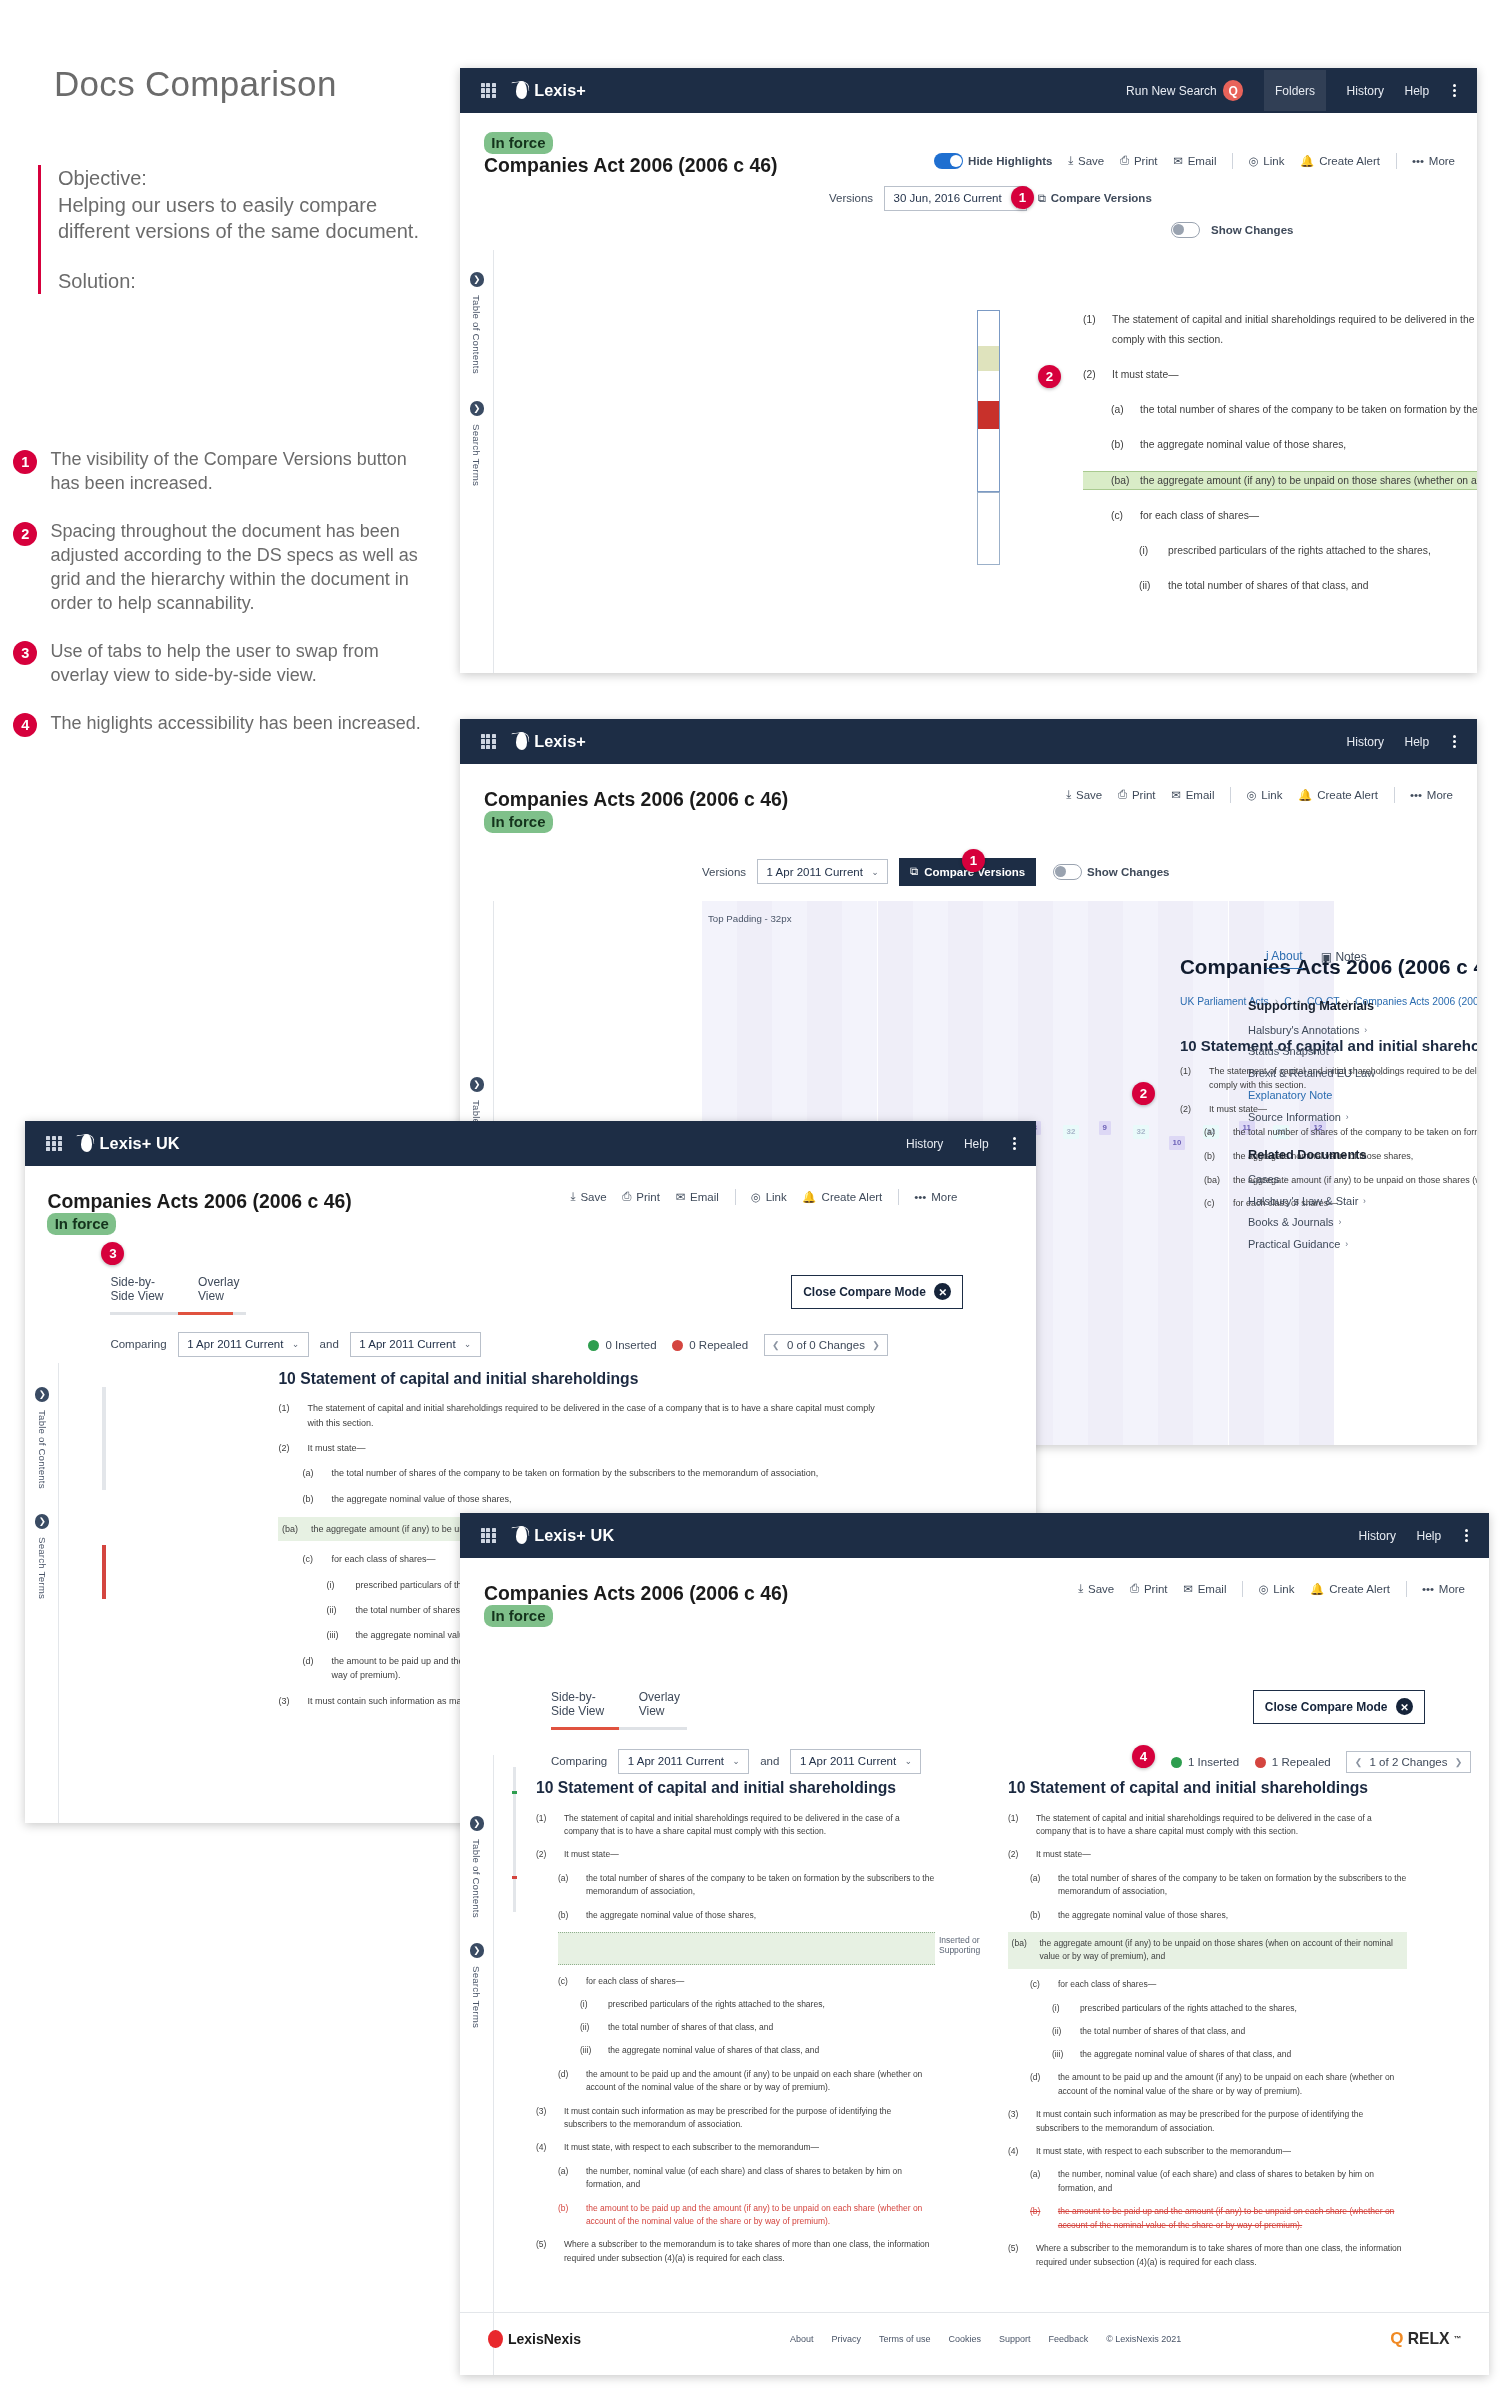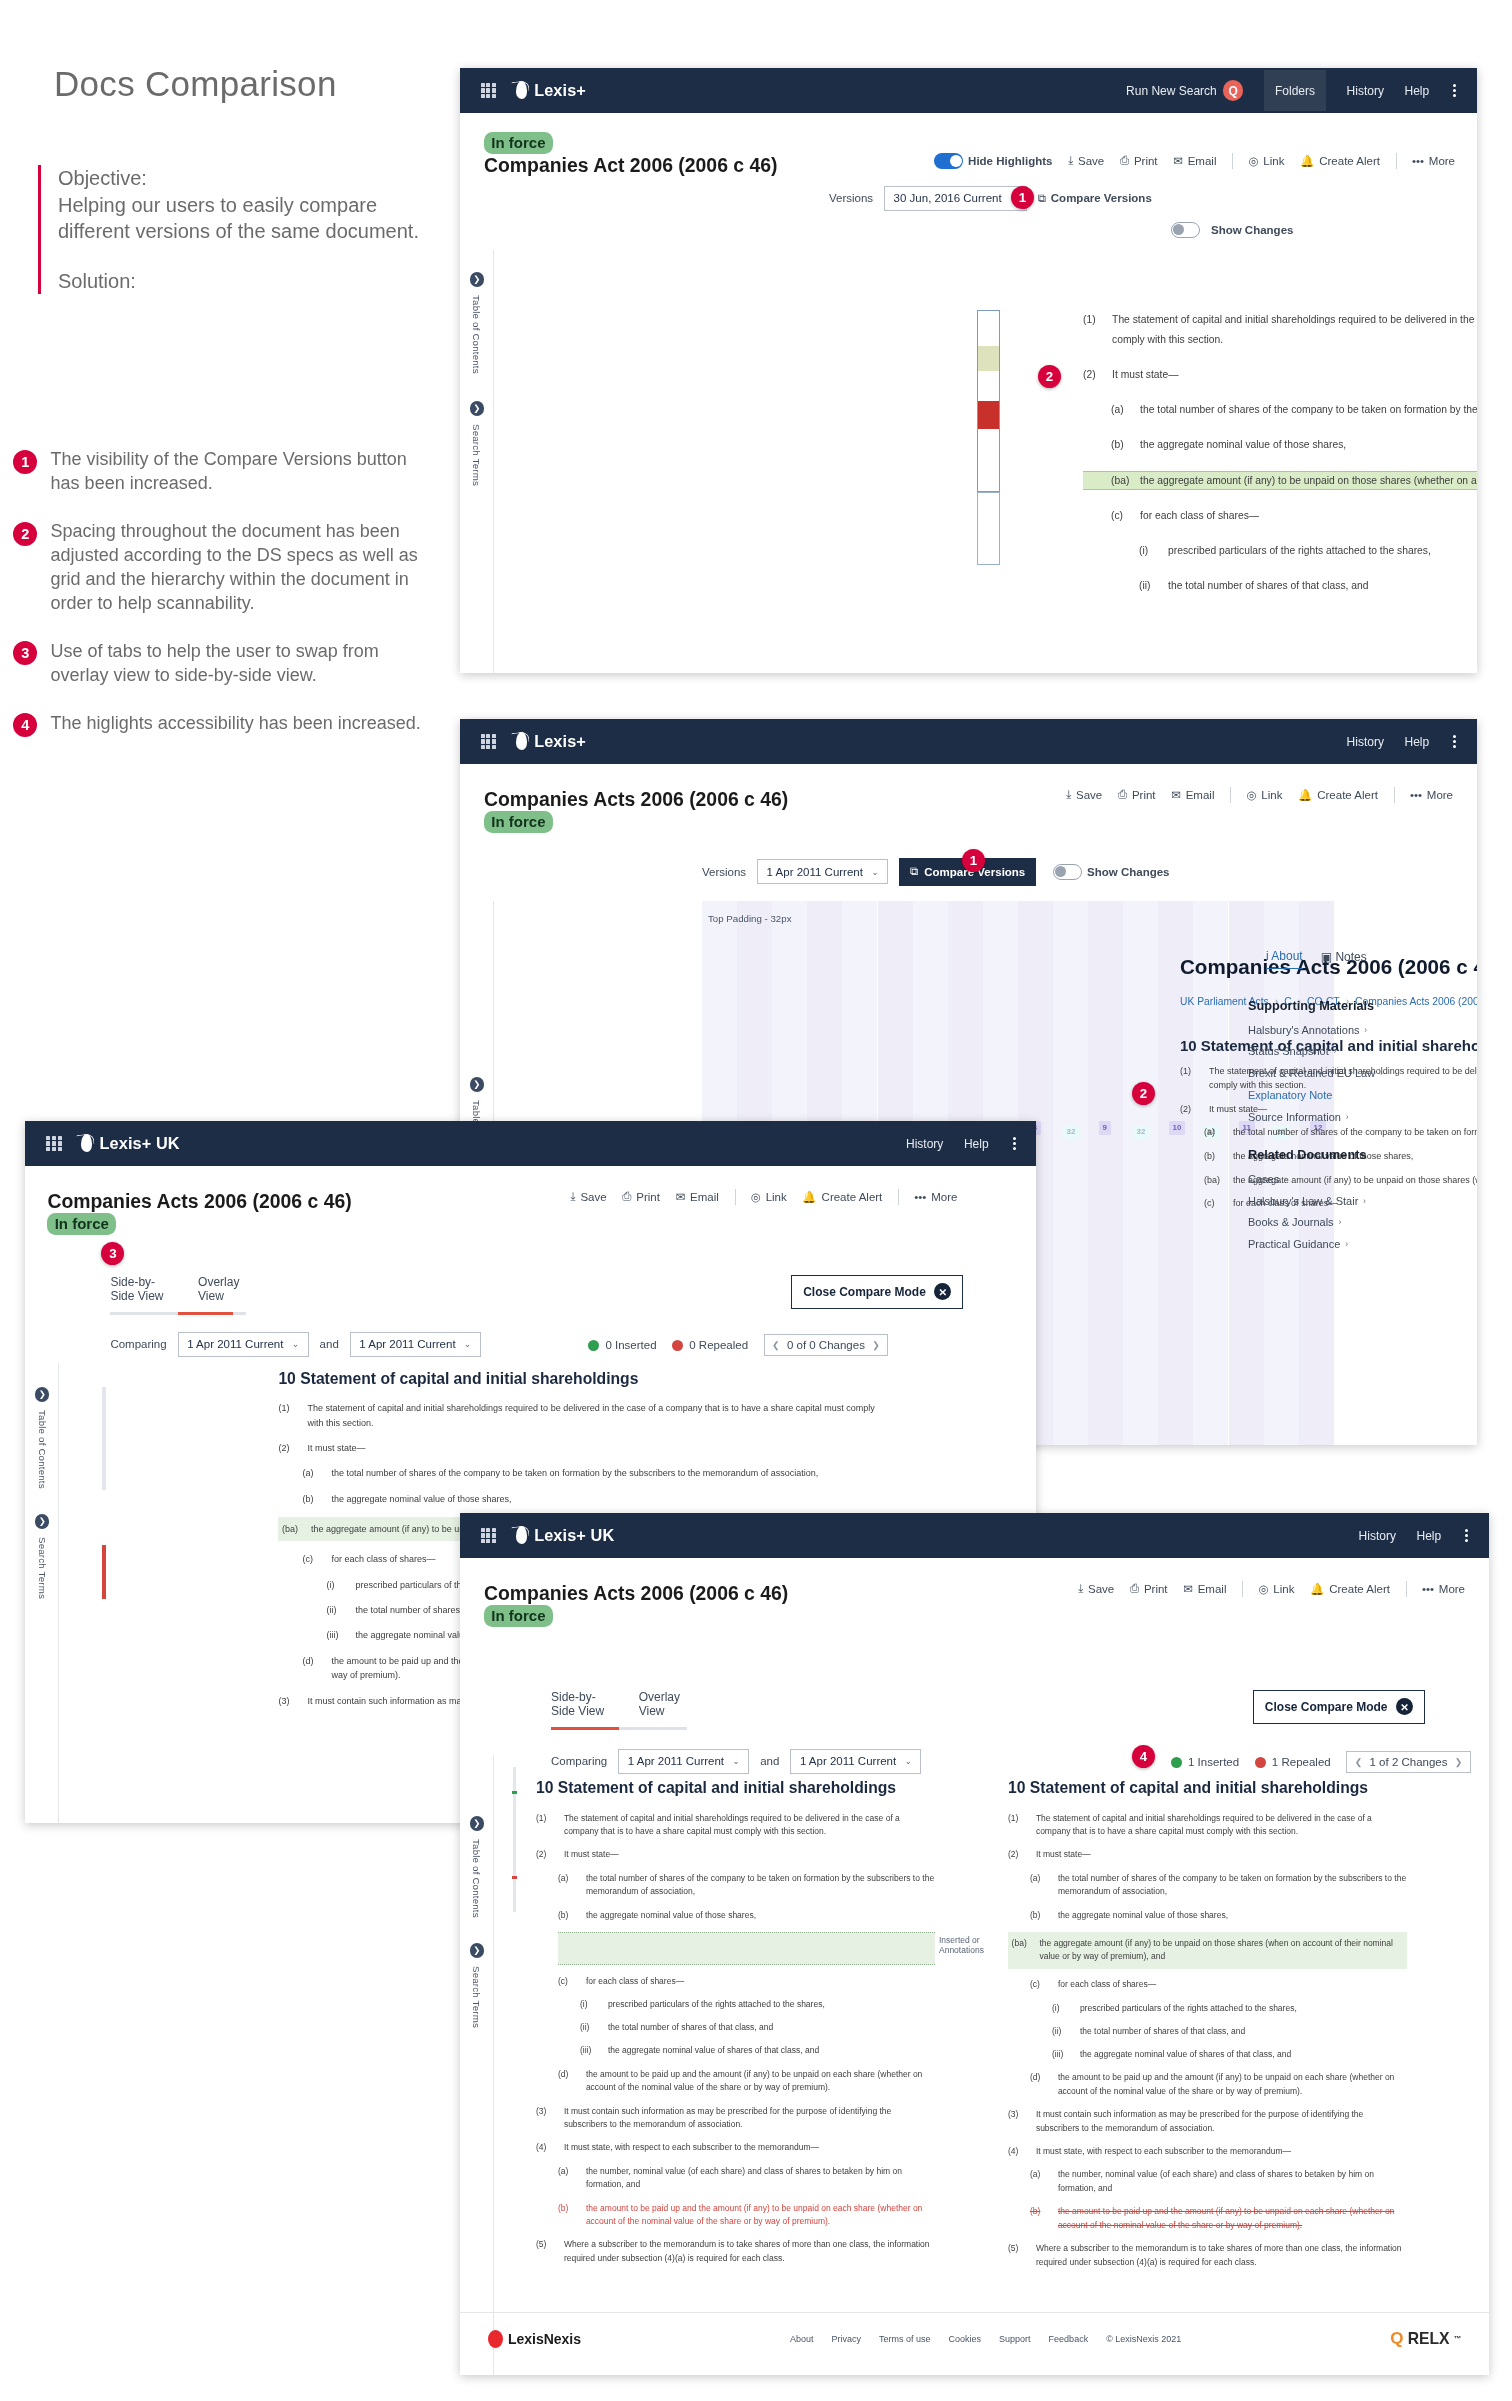--- a/index.html
+++ b/index.html
@@ -460,21 +460,21 @@
       <div class="gnum sm" style="left: 290px; top: 224px;">32</div>
       <div class="gcol" style="left: 316px; width: 35px;"></div>
       <div class="gnum" style="left: 327px; top: 220px;">8</div>
       <div class="ggut" style="left: 351px; width: 35px;"></div>
       <div class="gnum sm" style="left: 361px; top: 224px;">32</div>
       <div class="gcol" style="left: 386px; width: 35px;"></div>
       <div class="gnum" style="left: 397px; top: 220px;">9</div>
       <div class="ggut" style="left: 421px; width: 35px;"></div>
       <div class="gnum sm" style="left: 431px; top: 224px;">32</div>
       <div class="gcol" style="left: 456px; width: 35px;"></div>
-      <div class="gnum" style="left: 467px; top: 220px;">10</div>
+      <div class="gnum" style="left: 467px; top: 235px;">10</div>
       <div class="ggut" style="left: 491px; width: 35px;"></div>
       <div class="gnum sm" style="left: 501px; top: 224px;">32</div>
       <div class="gcol" style="left: 527px; width: 35px;"></div>
       <div class="gnum" style="left: 537px; top: 220px;">11</div>
       <div class="ggut" style="left: 562px; width: 35px;"></div>
       <div class="gnum sm" style="left: 571px; top: 224px;">32</div>
       <div class="gcol" style="left: 597px; width: 35px;"></div>
       <div class="gnum" style="left: 608px; top: 220px;">12</div>
     </div>
 
@@ -889,21 +889,21 @@
         <div style="display: flex; gap: 8.5px; margin-bottom: 9.7px; padding-left: 22px;">
           <span style="flex: 0 0 auto; min-width: 19.4px;">(a)</span>
           <span style="flex: 1 1 0%;">the total number of shares of the company to be taken on formation  by the subscribers to  the memorandum of association,</span>
         </div>
         <div style="display: flex; gap: 8.5px; margin-bottom: 9.7px; padding-left: 22px;">
           <span style="flex: 0 0 auto; min-width: 19.4px;">(b)</span>
           <span style="flex: 1 1 0%;">the aggregate nominal value of those shares,</span>
         </div>
         <div style="display: flex; gap: 8.5px; margin-bottom: 9.7px; padding-left: 22px;">
           <div style="flex: 1 1 0%; height: 33px; background: rgb(231, 241, 227); border-top: 1.2px dotted rgb(143, 174, 140); border-bottom: 1.2px dotted rgb(143, 174, 140); position: relative;">
-            <span class="ins-label" style="position: absolute; right: -52px; top: 2.4px; width: 48px;">Inserted or Annotations</span>
+            <span class="ins-label" style="position: absolute; right: -52px; top: 2.4px; width: 48px;">Inserted or Supporting</span>
           </div>
         </div>
         <div style="display: flex; gap: 8.5px; margin-bottom: 9.7px; padding-left: 22px;">
           <span style="flex: 0 0 auto; min-width: 19.4px;">(c)</span>
           <span style="flex: 1 1 0%;">for each class of shares—</span>
         </div>
         <div style="display: flex; gap: 8.5px; margin-bottom: 9.7px; padding-left: 44px;">
           <span style="flex: 0 0 auto; min-width: 19.4px;">(i)</span>
           <span style="flex: 1 1 0%;">prescribed particulars of the rights attached to the shares,</span>
         </div>

